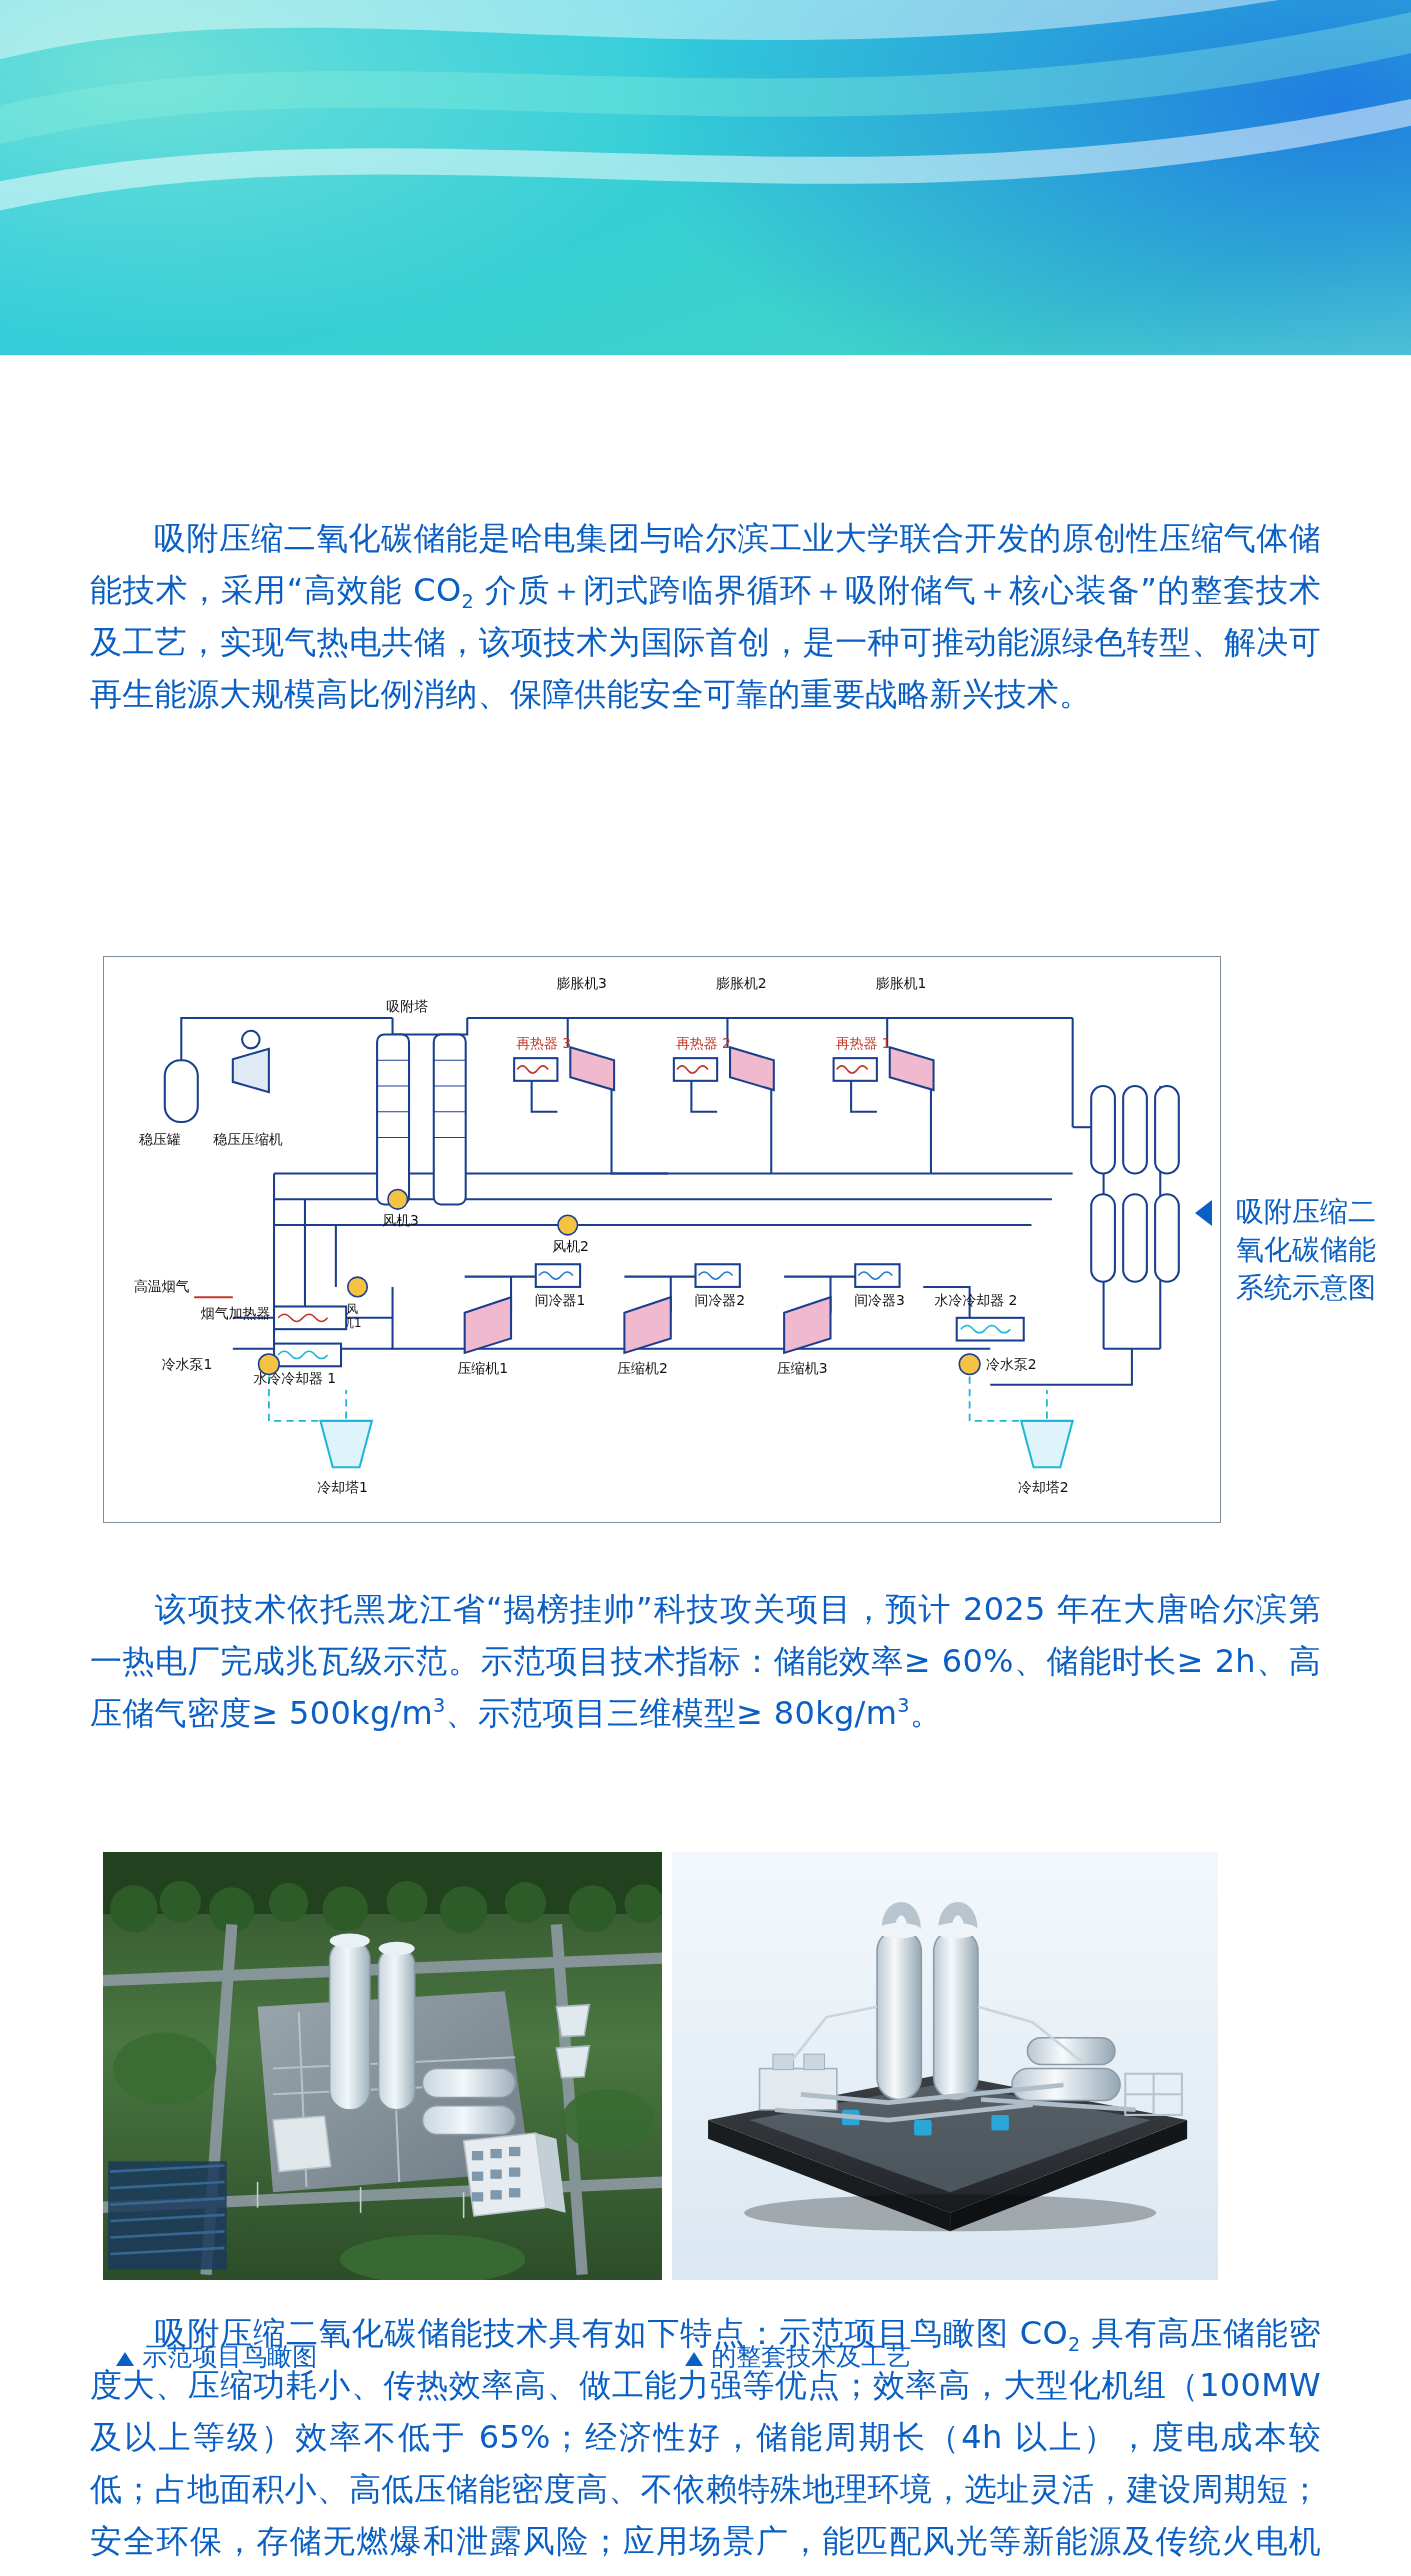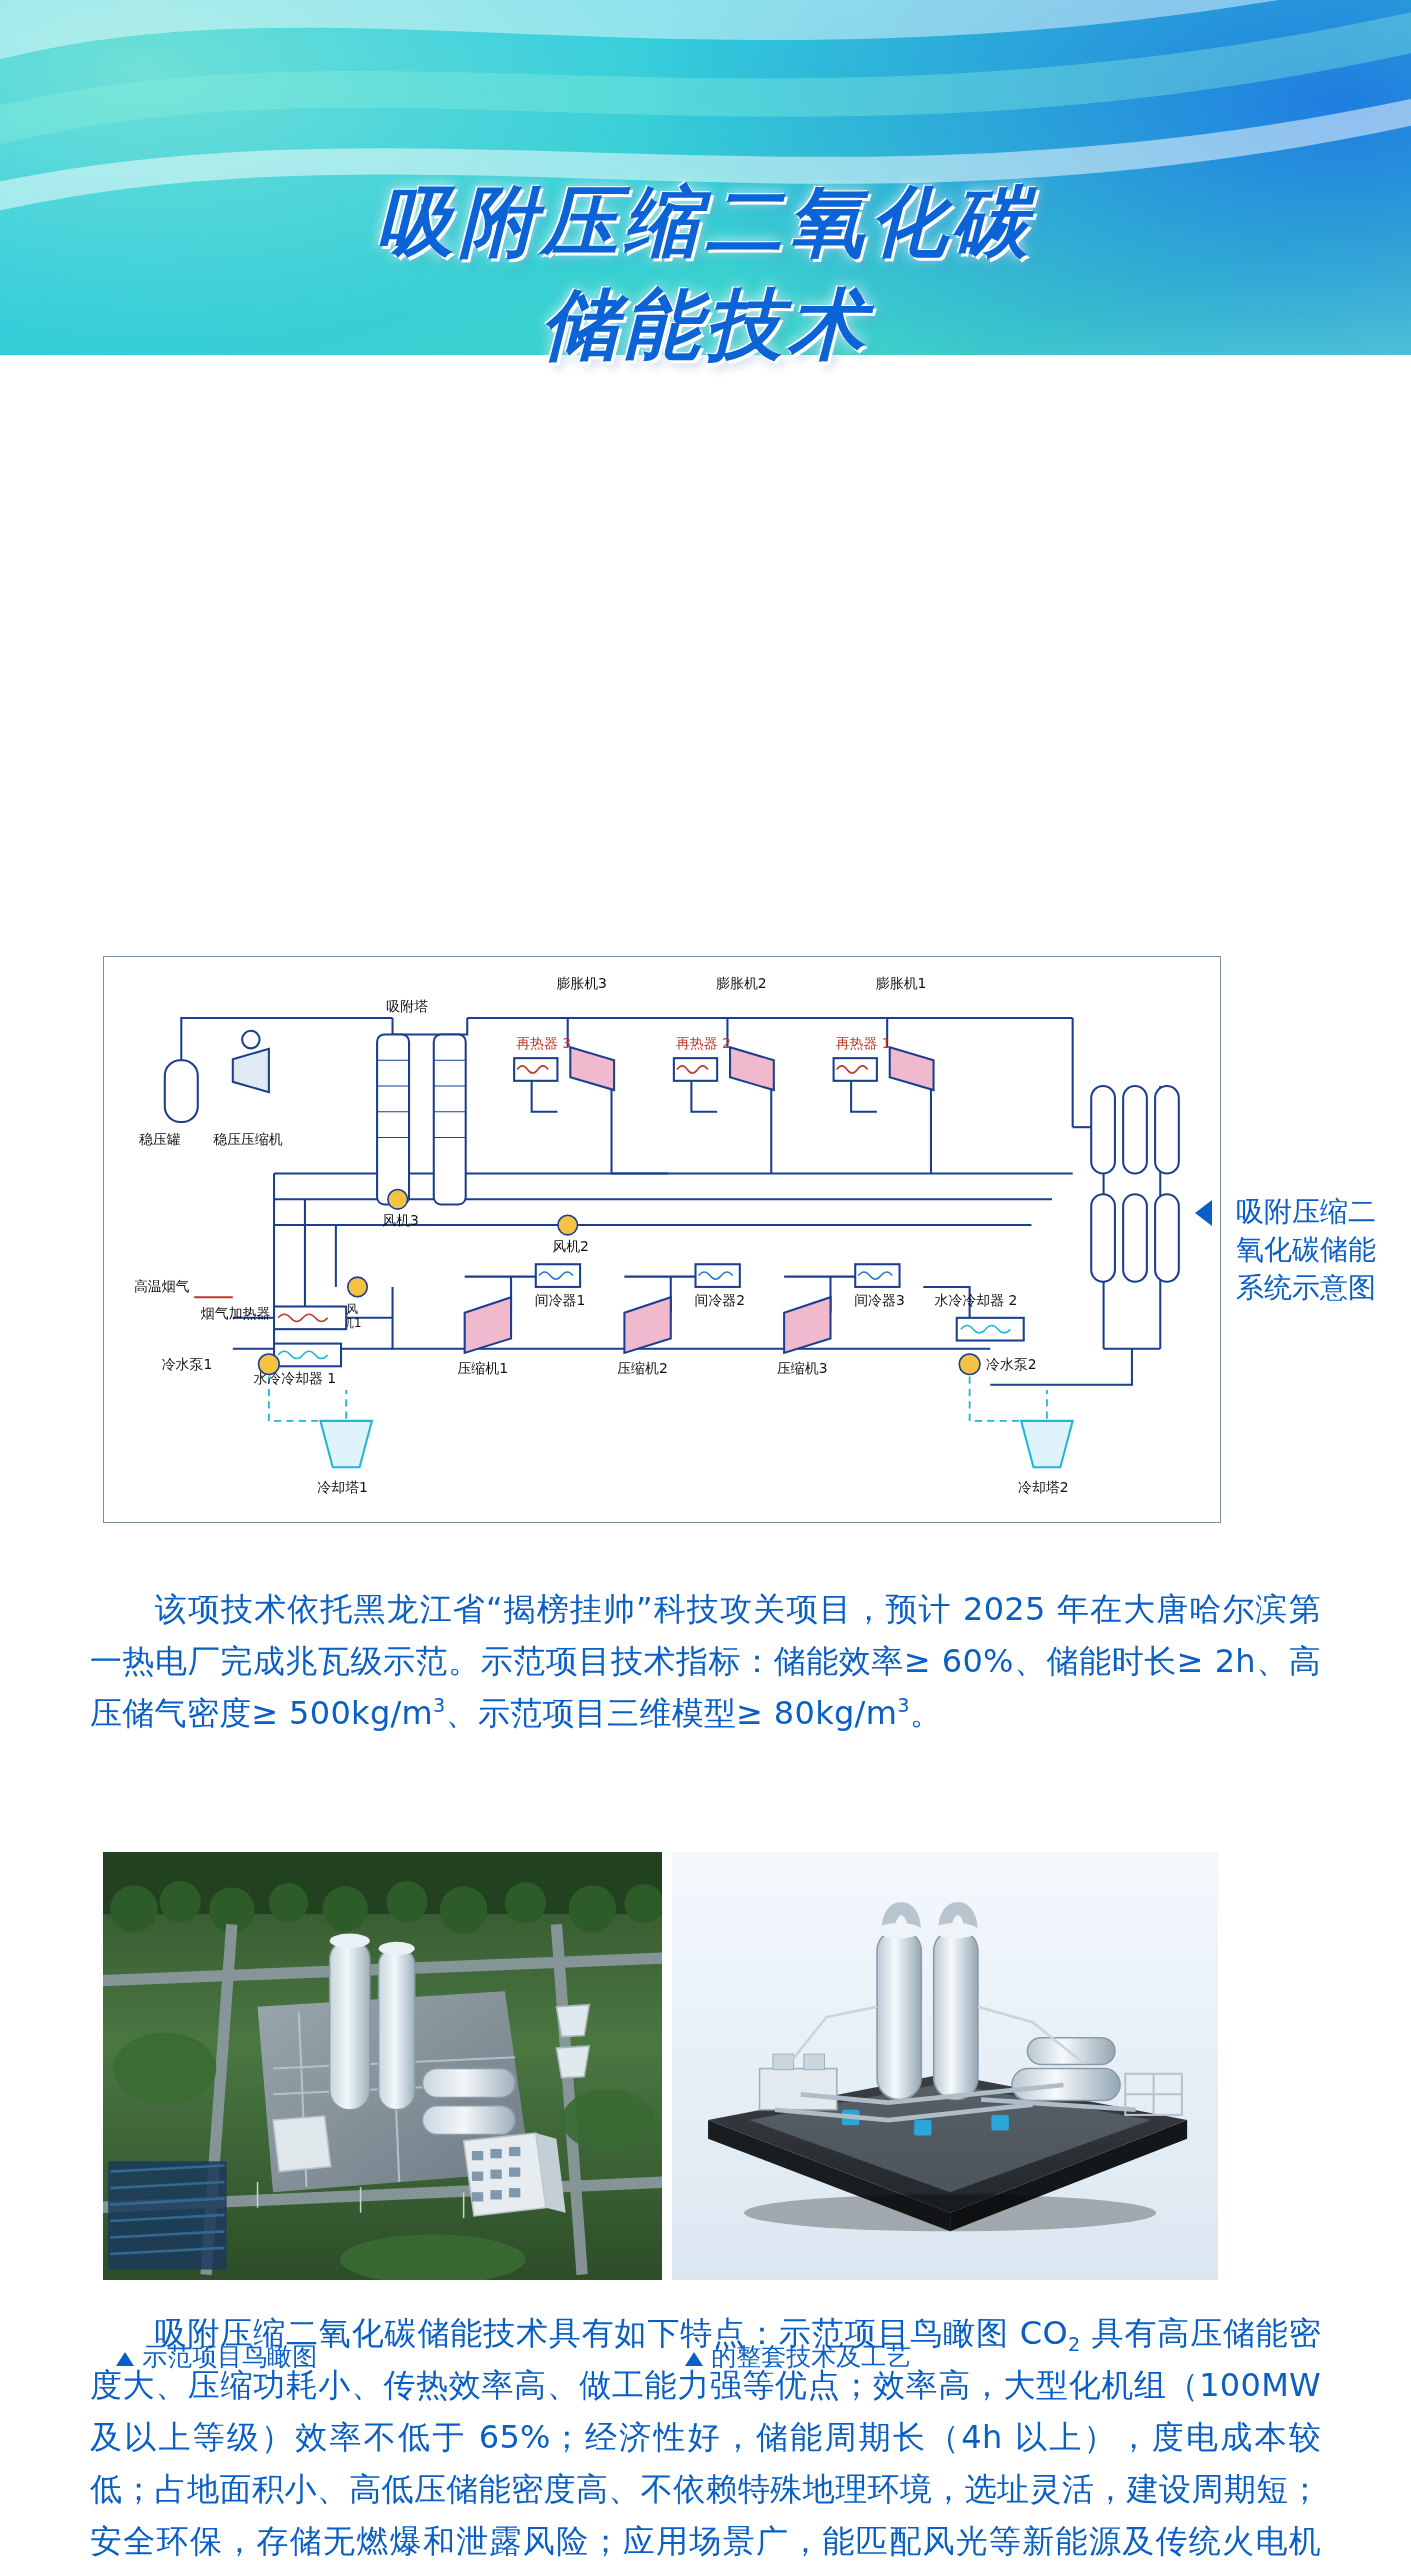--- a/index.html
+++ b/index.html
@@ -156,25 +156,24 @@
 
   <svg class="swoosh sw-top" viewBox="0 0 3200 1000" preserveAspectRatio="none">
     <path d="M0,360 C700,80 1500,520 3200,120 L3200,0 L0,0 Z" fill="#ffffff" opacity="0.55"></path>
     <path d="M0,520 C800,200 1600,640 3200,230 L3200,60 C1700,470 800,60 0,380 Z" fill="#ffffff" opacity="0.45"></path>
     <path d="M0,680 C900,360 1700,780 3200,380 L3200,300 C1700,700 900,300 0,600 Z" fill="#8ef0de" opacity="0.35"></path>
     <path d="M0,800 C1000,500 1800,900 3200,520 L3200,470 C1800,840 1000,460 0,740 Z" fill="#ffffff" opacity="0.5"></path>
   </svg>
 
   <div class="white-band band-main"></div>
 
-  <div class="title-wrap">
-    <div class="title-line">吸附压缩二氧化碳</div>
-    <div class="title-line">储能技术</div>
-  </div>
-
+
+  <div class="para p1">
+    <span class="indent"></span><span>吸附压缩二氧化碳储能是哈电集团与哈尔滨工业大学联合开发的原创性压缩气体储能技术，采用“高效能 CO</span><sub>2</sub><span> 介质＋闭式跨临界循环＋吸附储气＋核心装备”的整套技术及工艺，实现气热电共储，该项技术为国际首创，是一种可推动能源绿色转型、解决可再生能源大规模高比例消纳、保障供能安全可靠的重要战略新兴技术。</span>
+  </div>
 
   <div class="diagram-box">
     <svg width="1115" height="564" viewBox="0 0 2164 1094">
       <rect x="0" y="0" width="2164" height="1094" fill="#ffffff"></rect>
 
       <g stroke="#1a3f8f" stroke-width="4" fill="none">
 
         <path d="M150,200 L150,118 L560,118"></path>
         <path d="M560,118 L560,150"></path>
         <path d="M705,118 L1880,118"></path>

